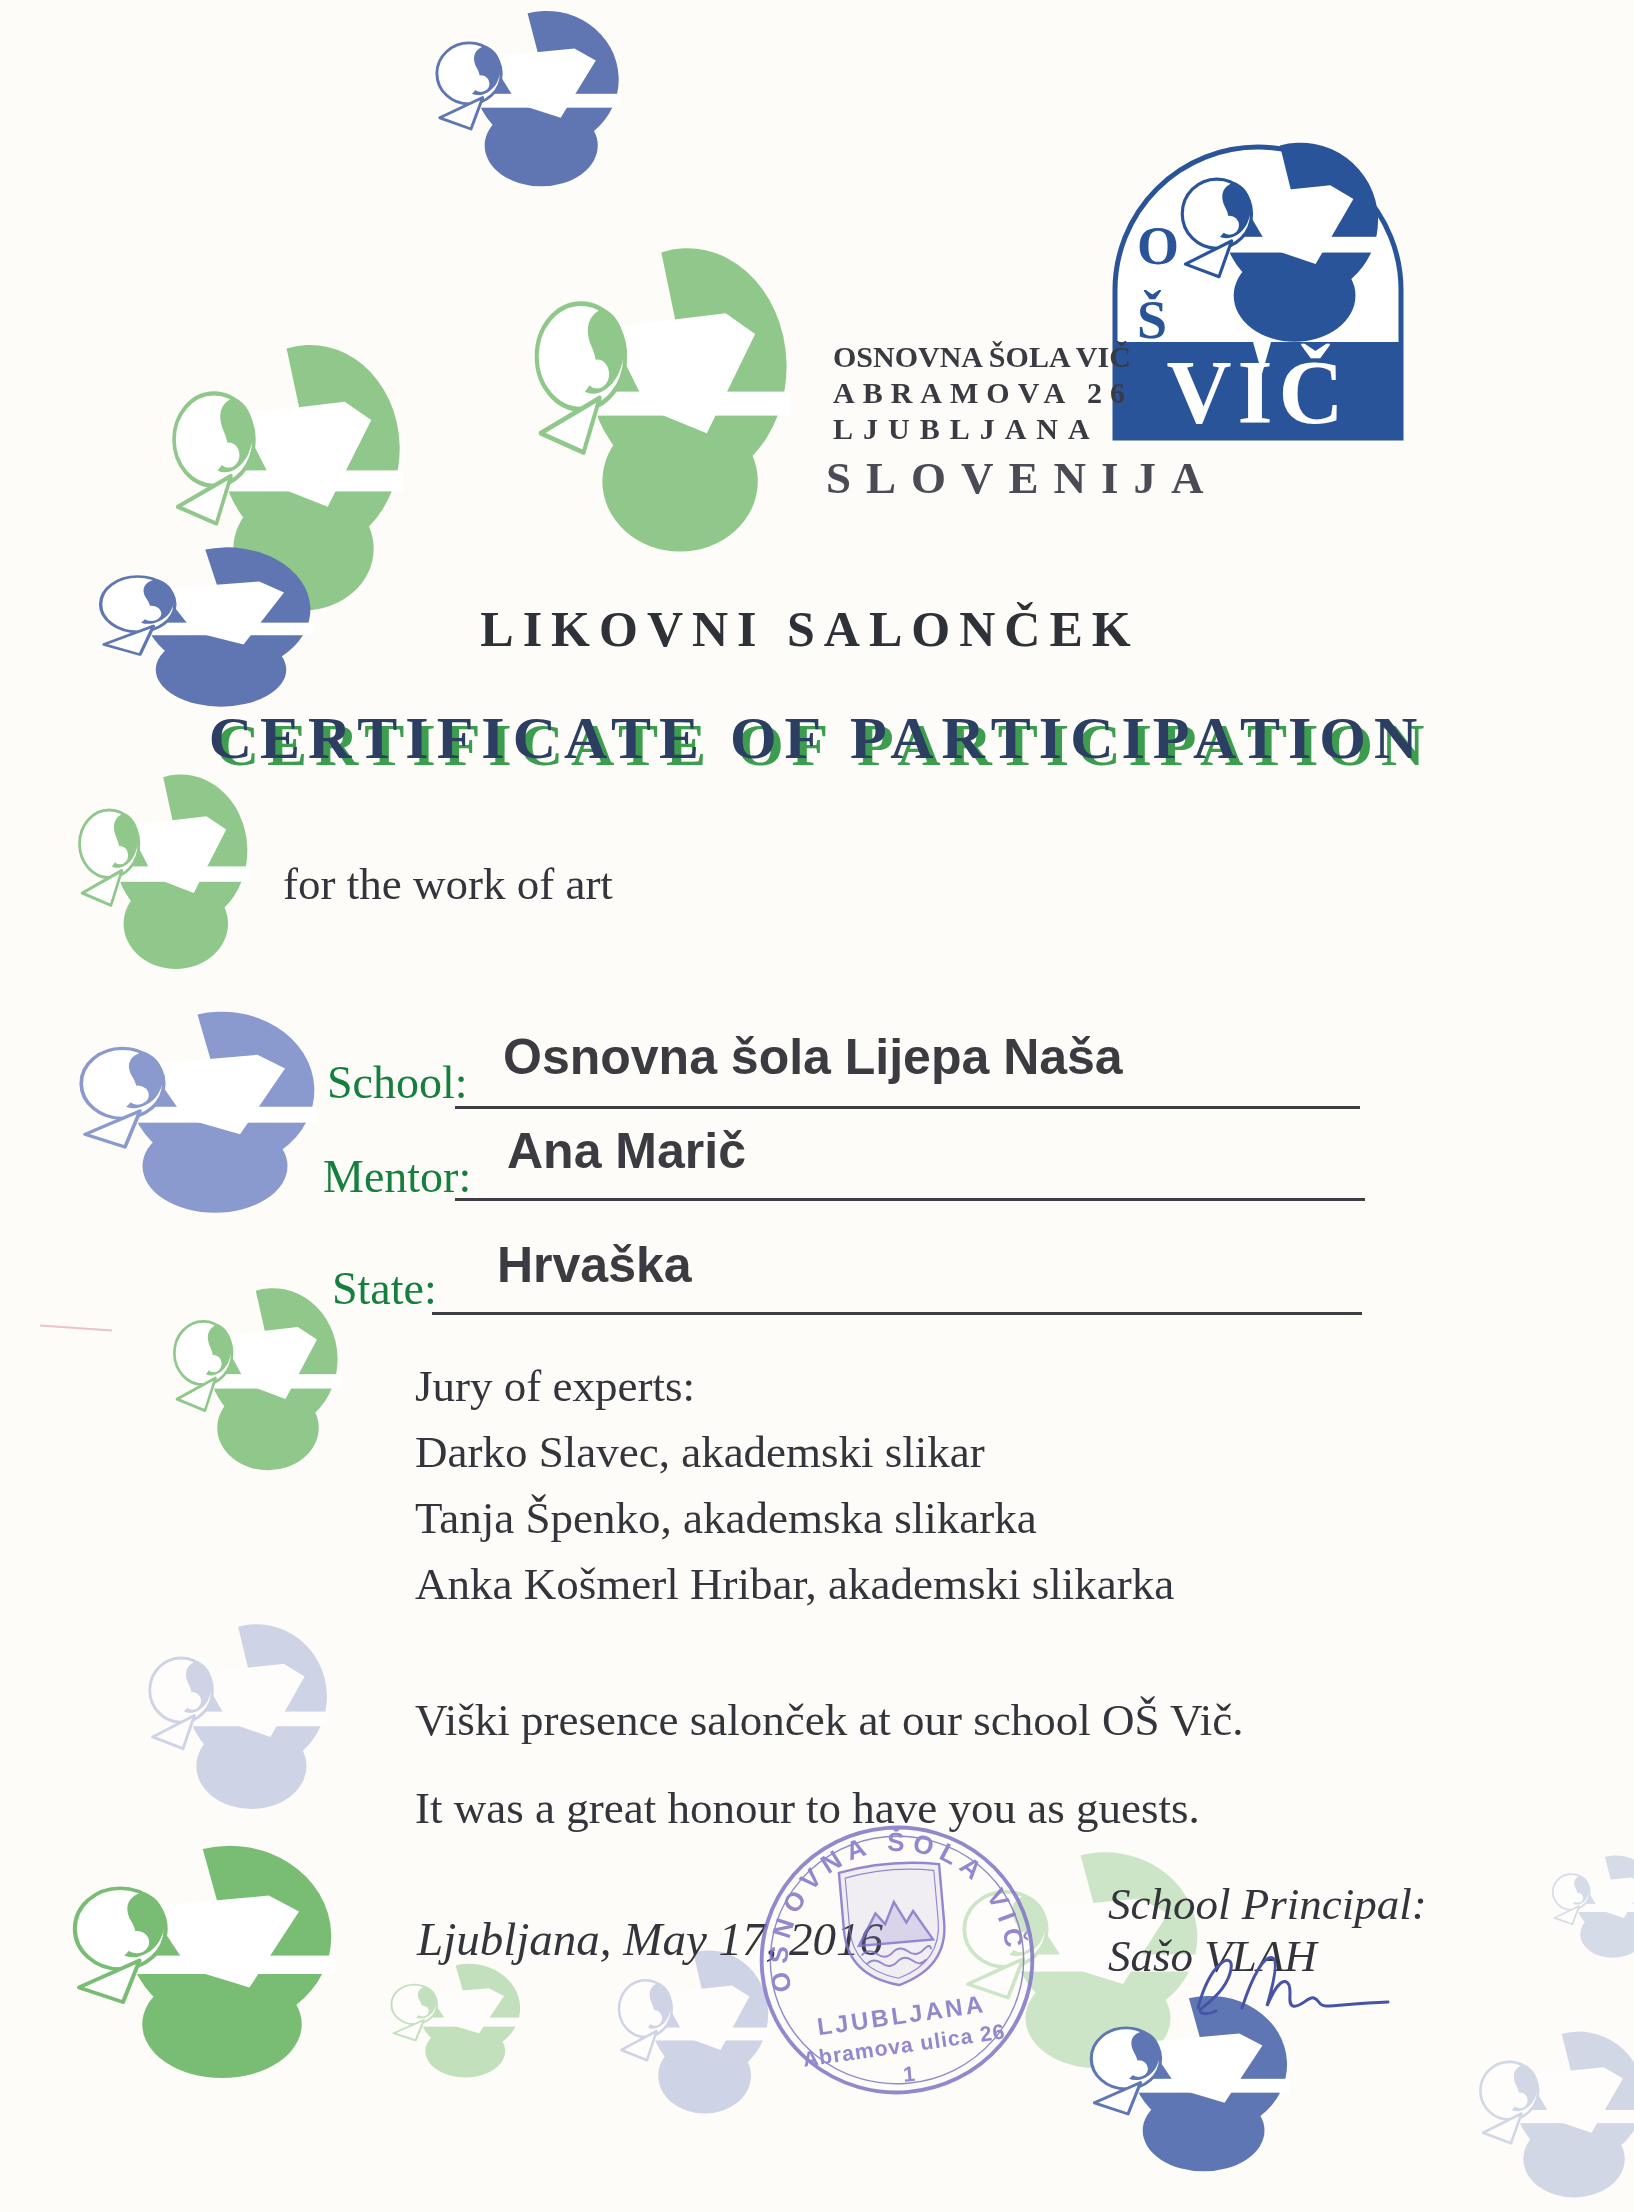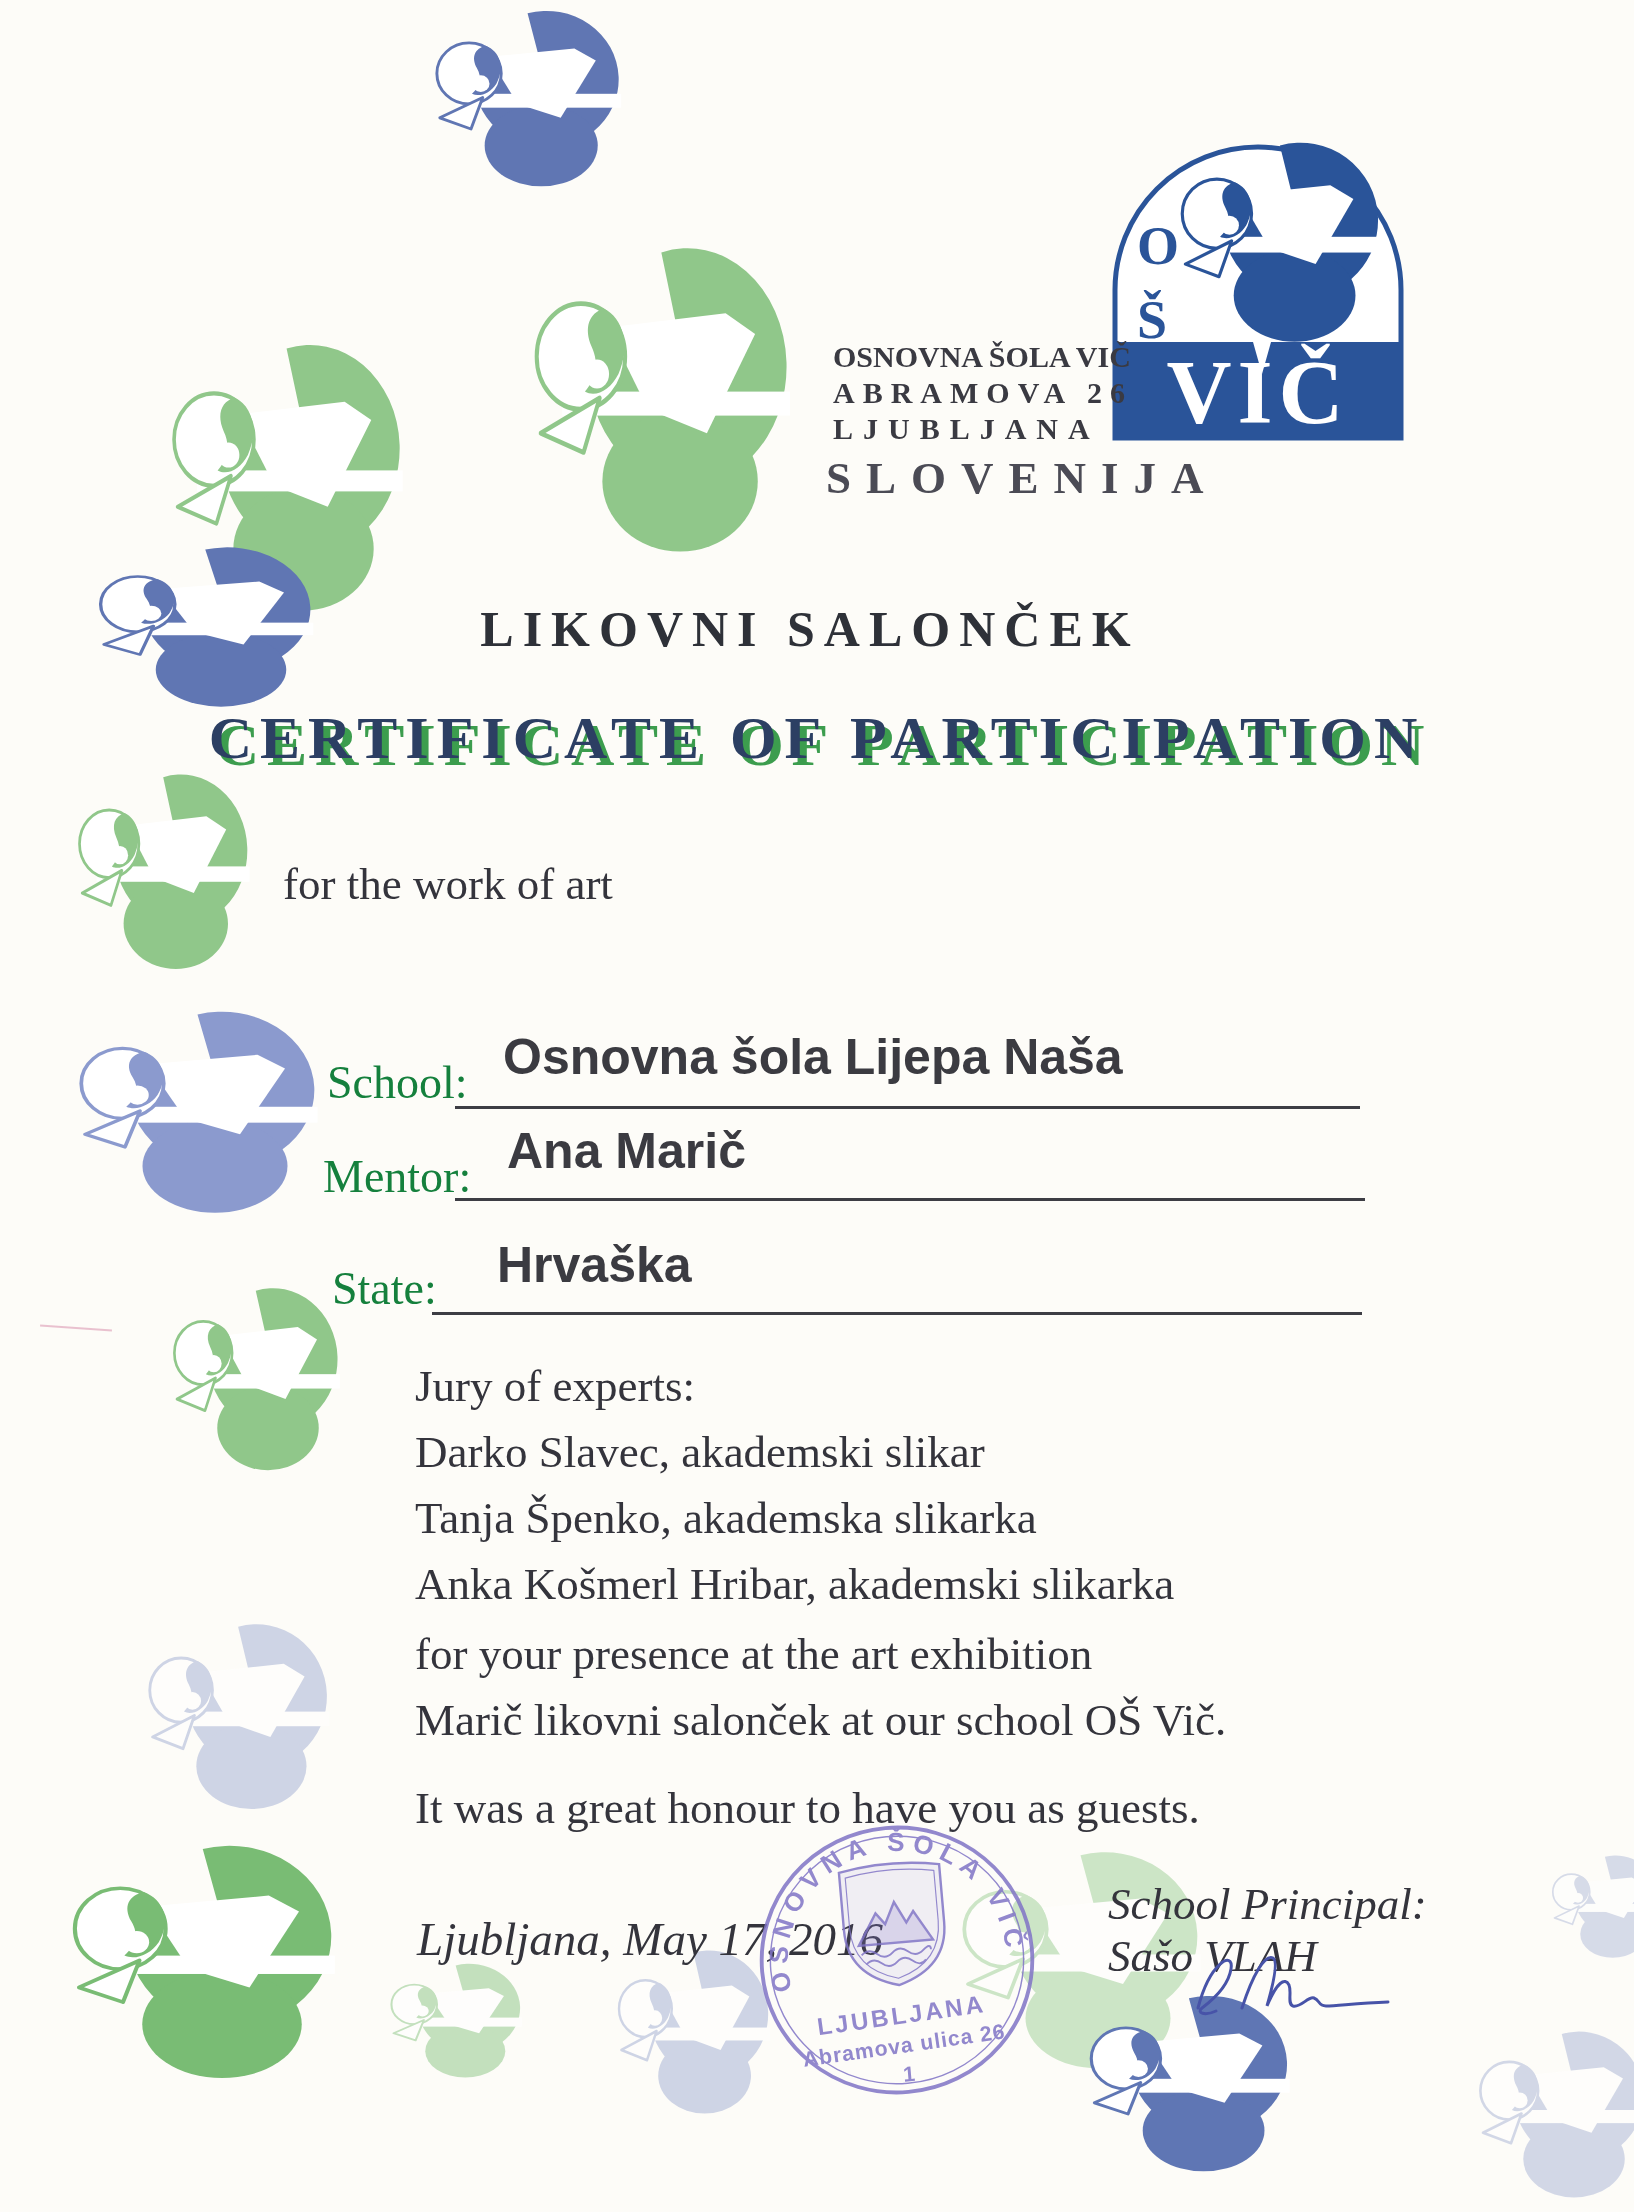--- a/index.html
+++ b/index.html
@@ -173,22 +173,21 @@
 
   <div class="field-label" style="left:332px;top:1262px">State:</div>
   <div class="field-value" style="left:497px;top:1236px">Hrvaška</div>
   <div class="rule" style="left:432px;top:1312px;width:930px"></div>
 
   <div class="body-line" style="top:1360px">Jury of experts:</div>
   <div class="body-line" style="top:1426px">Darko Slavec, akademski slikar</div>
   <div class="body-line" style="top:1492px">Tanja Špenko, akademska slikarka</div>
   <div class="body-line" style="top:1558px">Anka Košmerl Hribar, akademski slikarka</div>
 
-  <div class="body-line" style="top:1628px">for your presence at the art exhibition</div>
-  <div class="body-line" style="top:1694px">Marič likovni salonček at our school OŠ Vič.</div>
+  <div class="body-line" style="top:1694px">Viški presence salonček at our school OŠ Vič.</div>
   <div class="body-line" style="top:1782px">It was a great honour to have you as guests.</div>
 
   <div class="body-line italic" style="left:417px;top:1912px;font-size:47px">Ljubljana, May 17, 2016</div>
   <div class="body-line italic" style="left:1108px;top:1878px">School Principal:</div>
   <div class="body-line italic" style="left:1108px;top:1930px">Sašo VLAH</div>
 
   <div class="abs" style="left:1180px;top:1942px;width:230px;height:100px">
     <svg viewBox="0 0 230 100" width="230" height="100">
       <g fill="none" stroke="#4753a8" stroke-width="3" stroke-linecap="round">
         <path d="M18,66 C30,20 54,8 51,27 C48,46 30,60 22,66 C16,71 25,74 36,69"></path>

